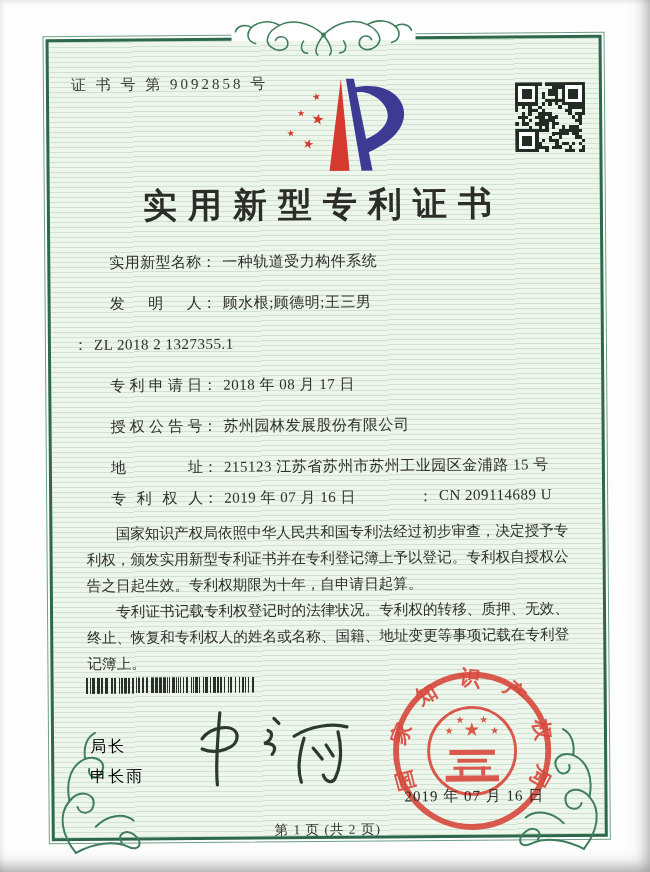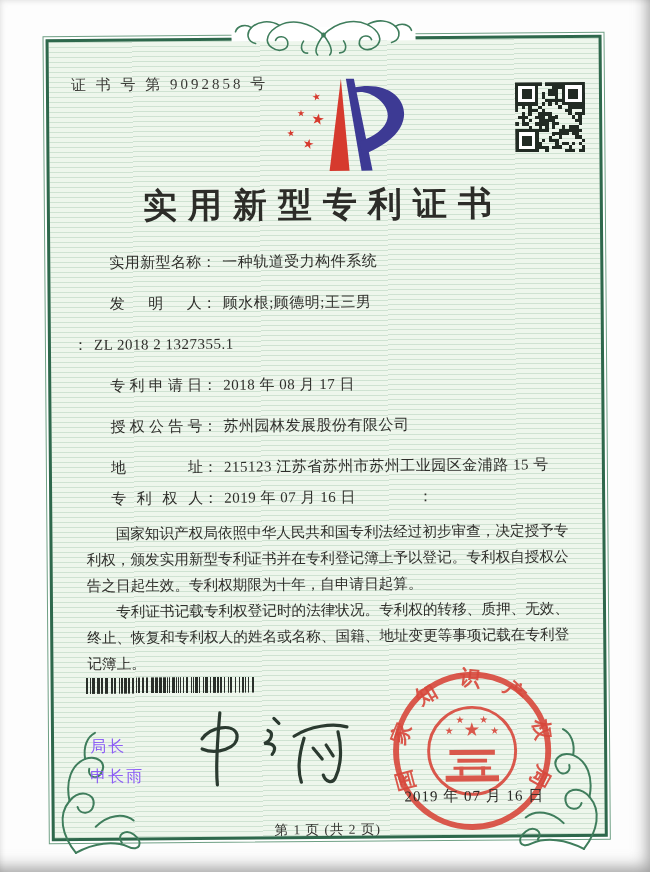--- a/index.html
+++ b/index.html
@@ -34,21 +34,21 @@
   .field-label{display:inline-block;width:92px;text-align:justify;text-align-last:justify;margin-left:37px;}
   .field-colon{margin:0 6px 0 0;}
   .field-value{letter-spacing:.5px;}
   .grant-row{position:absolute;left:74px;top:488px;width:500px;font-size:15px;color:#2e2e2a;display:flex;}
   .grant-pair{display:flex;}
   .grant-pair.second{margin-left:62px;}
   .paras{position:absolute;left:86px;top:520px;width:482px;font-size:14.6px;
     line-height:1.78;color:#2f2f2b;text-align:justify;}
   .paras p{margin:0;text-indent:2em;}
   .barcode{position:absolute;left:84px;top:676px;}
-  .director{position:absolute;left:88px;top:730px;font-size:16px;color:#8b5cf6;letter-spacing:2px;line-height:30px;}
+  .director{position:absolute;left:88px;top:730px;font-size:16px;color:#000000;letter-spacing:2px;line-height:30px;}
   .signature{position:absolute;left:180px;top:696px;}
   .seal{position:absolute;left:386px;top:668px;opacity:.9;}
   .seal-date{position:absolute;left:402px;top:788px;font-size:15px;letter-spacing:1px;color:#2b2b27;z-index:5;}
   .footer{position:absolute;left:0;top:821px;width:100%;text-align:center;font-size:13.5px;color:#33332f;letter-spacing:1px;}
   .green-stroke{stroke:var(--ornament_green,#3f7d5c);fill:none;stroke-linecap:round;}
 </style>
 </head>
 <body>
 
 <div class="scan">
@@ -293,20 +293,21 @@
       </div>
 
     <div class="grant-row">
       <div class="grant-pair">
         <span class="field-label">专利权人</span>
           <span class="field-colon">：</span>
         <span class="field-value">2019 年 07 月 16 日</span>
       </div>
       <div class="grant-pair second">
           <span class="field-colon">：</span>
+        <span class="field-value">CN 209114689 U</span>
       </div>
     </div>
 
     <div class="paras" id="paras">
         <p class="">国家知识产权局依照中华人民共和国专利法经过初步审查，决定授予专利权，颁发实用新型专利证书并在专利登记簿上予以登记。专利权自授权公告之日起生效。专利权期限为十年，自申请日起算。</p>
         <p class="">专利证书记载专利权登记时的法律状况。专利权的转移、质押、无效、终止、恢复和专利权人的姓名或名称、国籍、地址变更等事项记载在专利登记簿上。</p>
       </div>
 
     <svg class="barcode" id="barcode" width="172" height="16" viewBox="0 0 172 16" shape-rendering="crispEdges">
         <rect x="0" y="0" width="2" height="16" fill="#2a2f2a"></rect>

